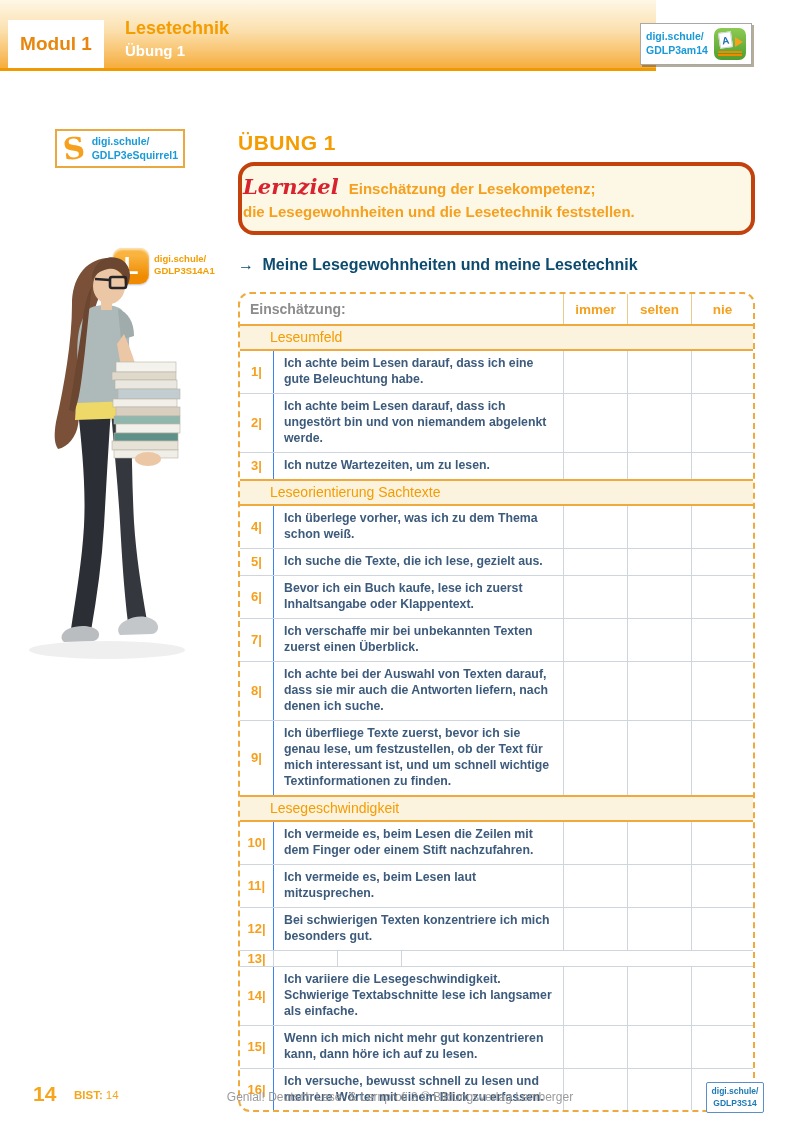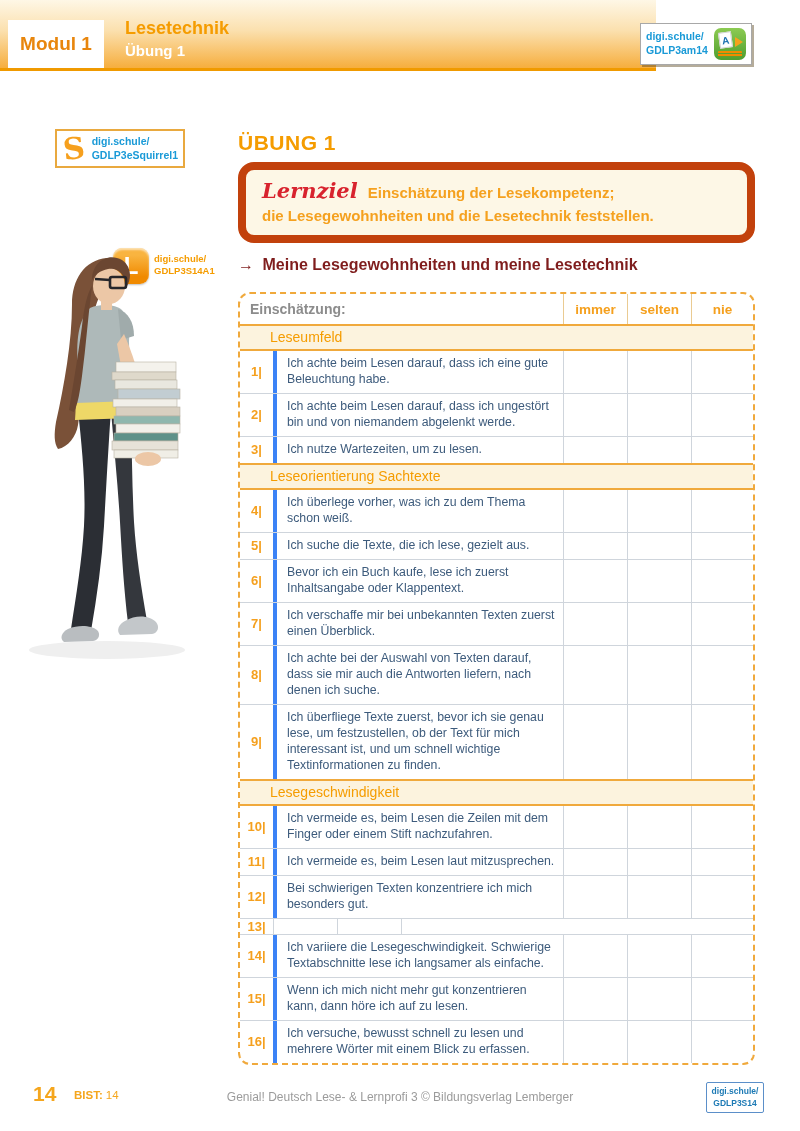--- a/index.html
+++ b/index.html
@@ -42,46 +42,46 @@
              box-shadow:inset 0 2px 2px rgba(255,255,255,.6), 0 1px 2px rgba(0,0,0,.25);
              color:#fff; font-weight:bold; font-size:24px; display:flex; align-items:center; justify-content:center; cursor:pointer; }
   .l-badge-text { position:absolute; left:154px; top:253px; color:#F59C00; font-weight:bold;
                   font-size:9.5px; line-height:1.3; }
   .photo { position:absolute; left:12px; top:246px; }
 
   
   .uebung-title { position:absolute; left:238px; top:131px; color:#F59C00; font-weight:bold;
                   font-size:21px; letter-spacing:.5px; }
   .lernziel-box { position:absolute; left:238px; top:162px; width:517px; min-height:62px;
-                  background:#FDF7E6; border:8px solid #c2410c; border-radius:16px; padding:8px 16px; }
+                  background:#FDF7E6; border:4px solid #c2410c; border-radius:16px; padding:8px 1px; }
   .lz-line1 { display:flex; align-items:baseline; gap:10px; }
   .lz-label { font-family:"DejaVu Serif", serif; font-style:italic; font-weight:bold;
               color:#D8232E; font-size:21px; }
   .lz-text { color:#F5A11F; font-weight:bold; font-size:15px; line-height:1.5; }
 
-  .section-heading { position:absolute; left:238px; top:256px; color:#7f1d1d; font-weight:bold; font-size:16px; }
+  .section-heading { position:absolute; left:238px; top:256px; color:#0c4a6e; font-weight:bold; font-size:16px; }
   .section-heading .arrow { font-weight:bold; margin-right:4px; }
 
   
   .assess-table { position:absolute; left:238px; top:292px; width:517px;
                   border:2px dashed #F0A93C; border-radius:12px; overflow:hidden; background:#fff; }
   .t-header { display:flex; align-items:stretch; height:30px; }
   .th-label { flex:1; display:flex; align-items:center; padding-left:10px;
               color:#8C8C8C; font-weight:bold; font-size:14px; }
   .th-col { width:64px; display:flex; align-items:center; justify-content:center;
             color:#F5A01E; font-weight:bold; font-size:13.5px; border-left:1px solid #EACB92; }
   .th-col.last { width:62px; }
   .section-row { background:#FCF3DE; border-top:2px solid #F0A93C; border-bottom:2px solid #F0A93C;
                  color:#F59C00; font-weight:normal; font-size:14px; padding:3px 0 4px 30px; }
   .t-row { display:flex; align-items:stretch; }
   .t-row + .t-row { border-top:1px solid #CFD5DC; }
   .cell-num { width:33px; flex:0 0 auto; display:flex; align-items:center; justify-content:center;
               color:#F5A01E; font-weight:bold; font-size:13px; }
-  .cell-text { flex:1; border-left:4px solid #3b82f6; padding:5px 8px 5px 10px;
-               color:#3D5B7C; font-size:12.3px; line-height:1.3; }
+  .cell-text { flex:1; border-left:1px solid #3b82f6; padding:5px 8px 5px 10px;
+               color:#3D5B7C; font-size:12.3px; line-height:1.3;font-weight:bold; }
   .cell-ans { width:64px; flex:0 0 auto; border-left:1px solid #CFD5DC; cursor:pointer; }
   .cell-ans.last { width:62px; }
 
   
   .footer { position:absolute; left:0; top:1076px; width:732px; height:45px; }
   .pg-num { position:absolute; left:33px; top:6px; color:#F5A61D; font-weight:bold; font-size:21px; }
   .bist { position:absolute; left:74px; top:13px; font-size:11.5px; color:#F5A61D; }
   .bist b { font-weight:bold; margin-right:3px; }
   .credit { position:absolute; left:0; width:800px; top:14px; text-align:center;
             color:#9B9B9B; font-size:12px; }

